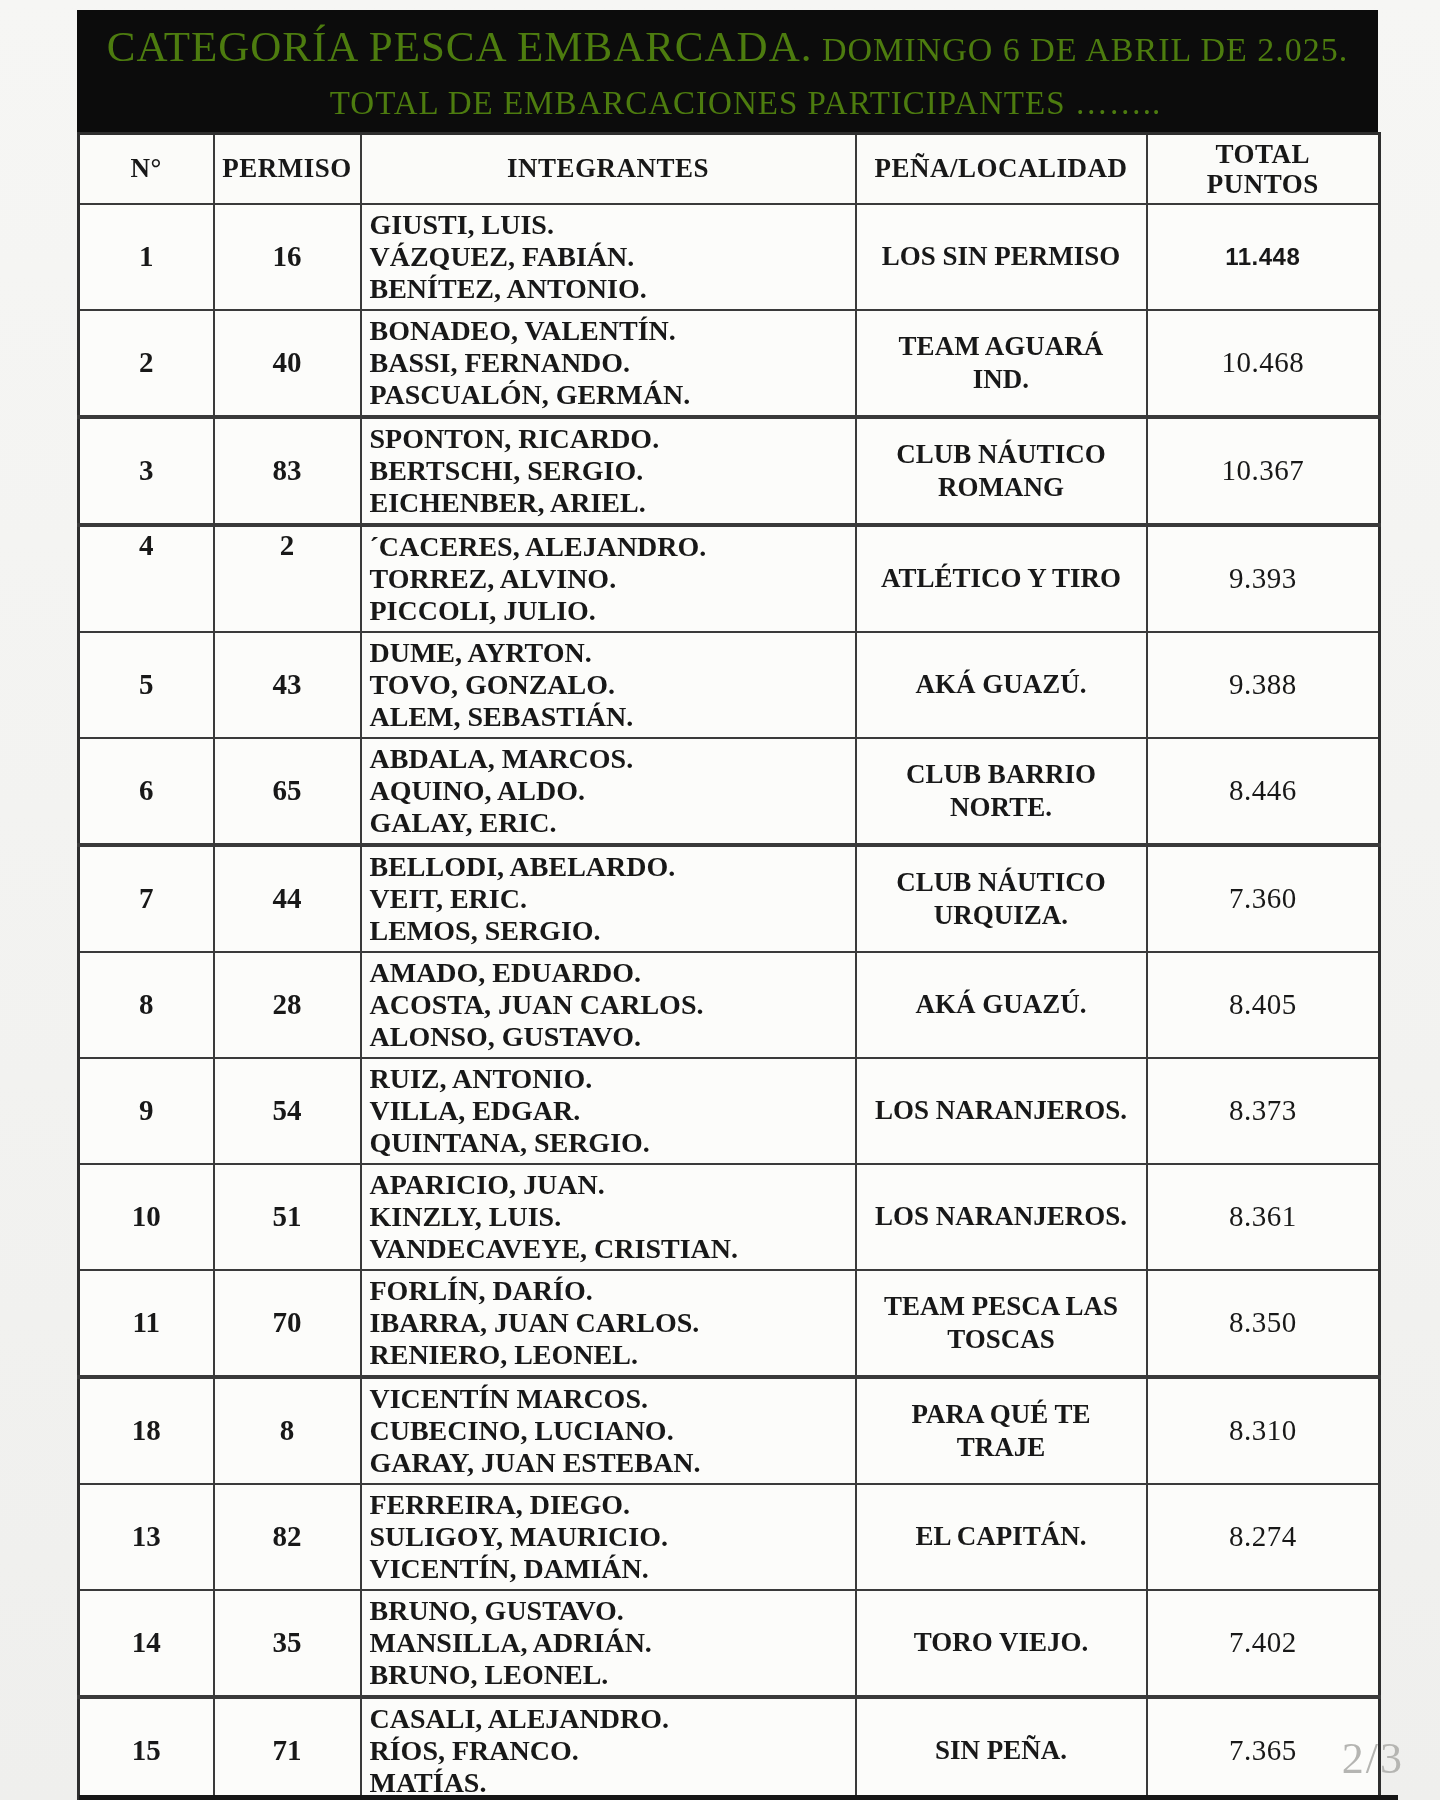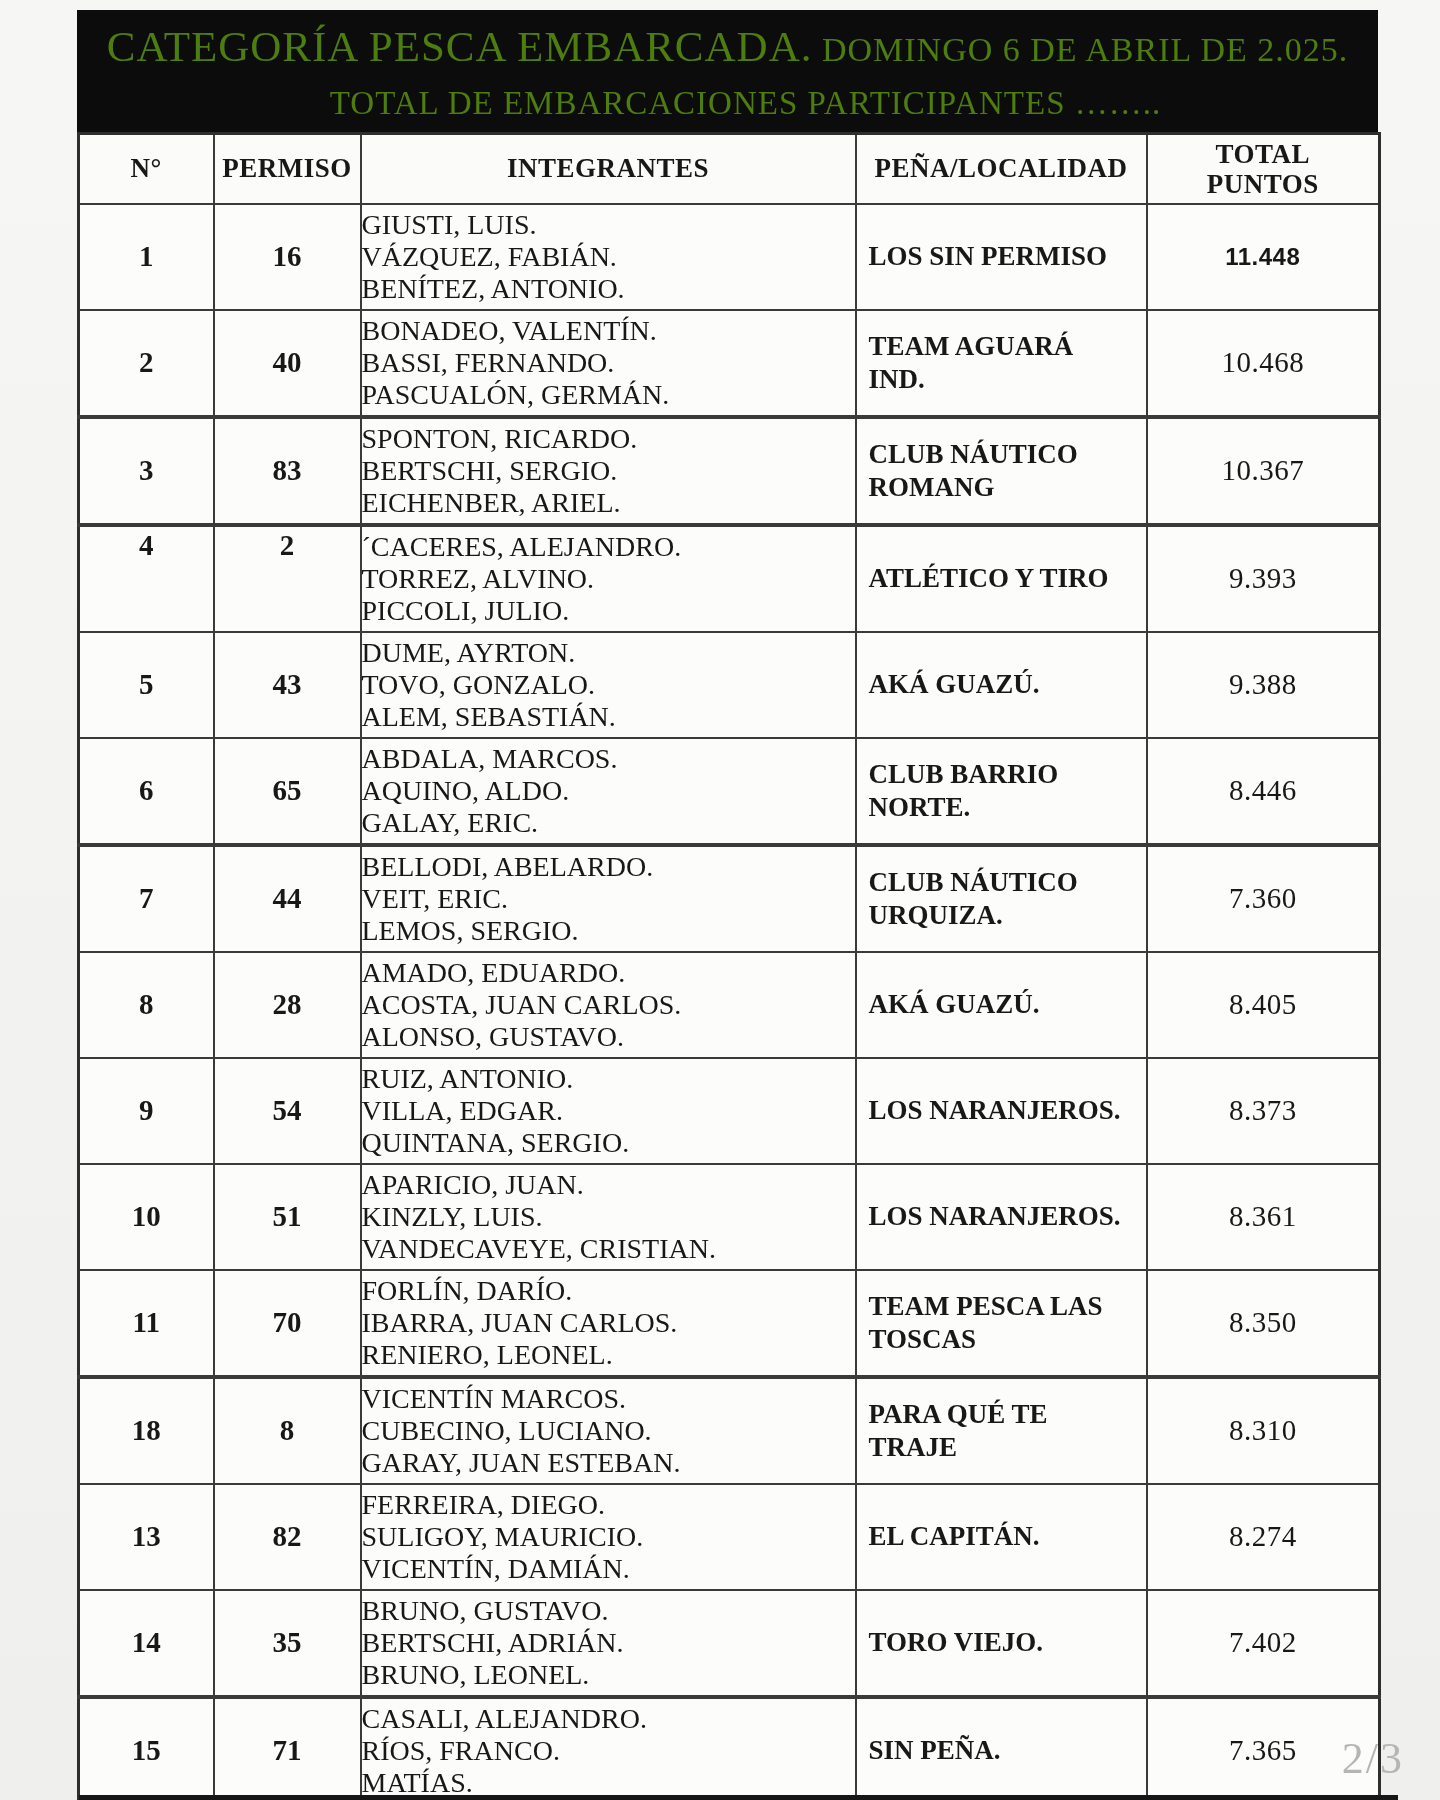--- a/index.html
+++ b/index.html
@@ -75,26 +75,27 @@
 
   tbody td { height: 101px; vertical-align: middle; background: #fcfcfa; }
 
   td.rank-cell, td.team-cell {
     text-align: center;
     font-weight: bold;
     font-size: 29px;
   }
   td.members-cell {
     text-align: left;
-    padding: 4px 6px 4px 0;
+    padding: 4px 6px 4px 8px;
     font-size: 28px;
+    font-weight: bold;
   }
   td.members-cell .member-line { line-height: 32px; white-space: nowrap; }
   td.pena-cell {
-    text-align: left;
+    text-align: center;
     font-weight: bold;
     font-size: 27px;
     line-height: 33px;
     padding: 0 12px;
   }
   td.points-cell {
     text-align: center;
     font-size: 29px;
     letter-spacing: 0.5px;
   }
@@ -308,21 +309,21 @@
             <div class="member-line">VICENTÍN, DAMIÁN.</div>
           </td>
           <td class="pena-cell">EL CAPITÁN.</td>
           <td class="points-cell">8.274</td>
         </tr>
         <tr>
           <td class="rank-cell">14</td>
           <td class="team-cell">35</td>
           <td class="members-cell">
             <div class="member-line">BRUNO, GUSTAVO.</div>
-            <div class="member-line">BERTSCHI, ADRIÁN.</div>
+            <div class="member-line">MANSILLA, ADRIÁN.</div>
             <div class="member-line">BRUNO, LEONEL.</div>
           </td>
           <td class="pena-cell">TORO VIEJO.</td>
           <td class="points-cell">7.402</td>
         </tr>
         <tr>
           <td class="rank-cell">15</td>
           <td class="team-cell">71</td>
           <td class="members-cell">
             <div class="member-line">CASALI, ALEJANDRO.</div>

